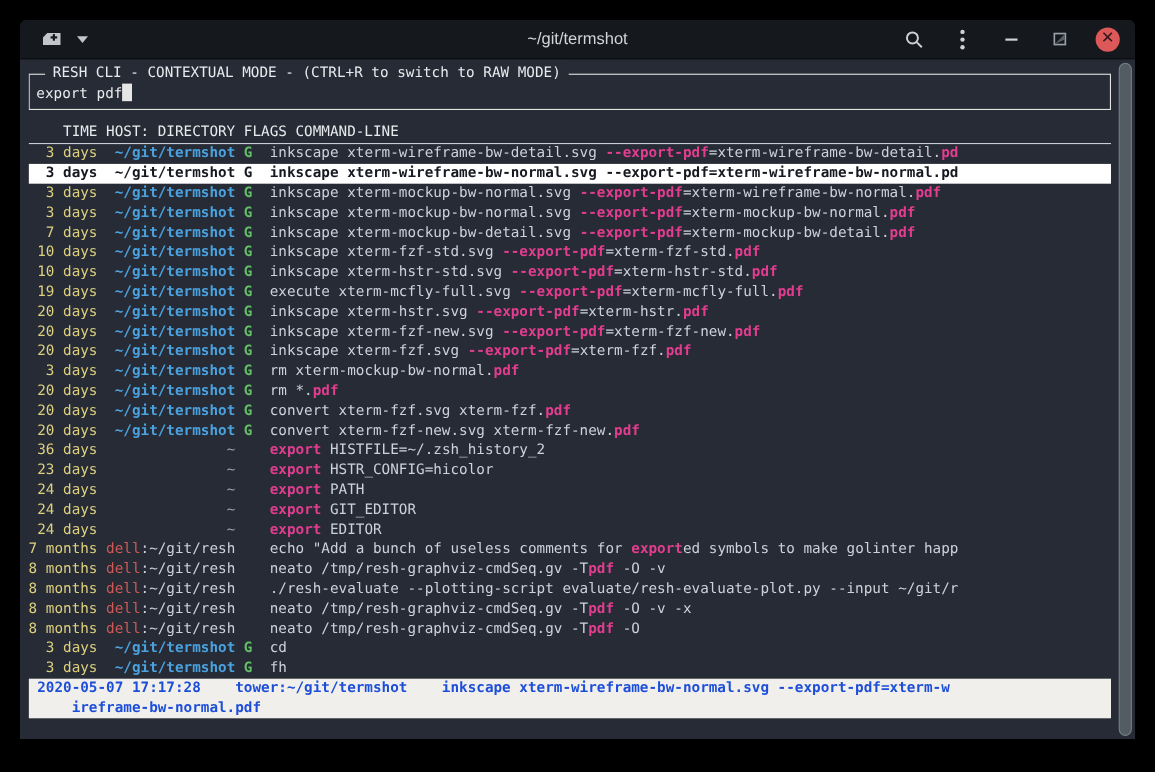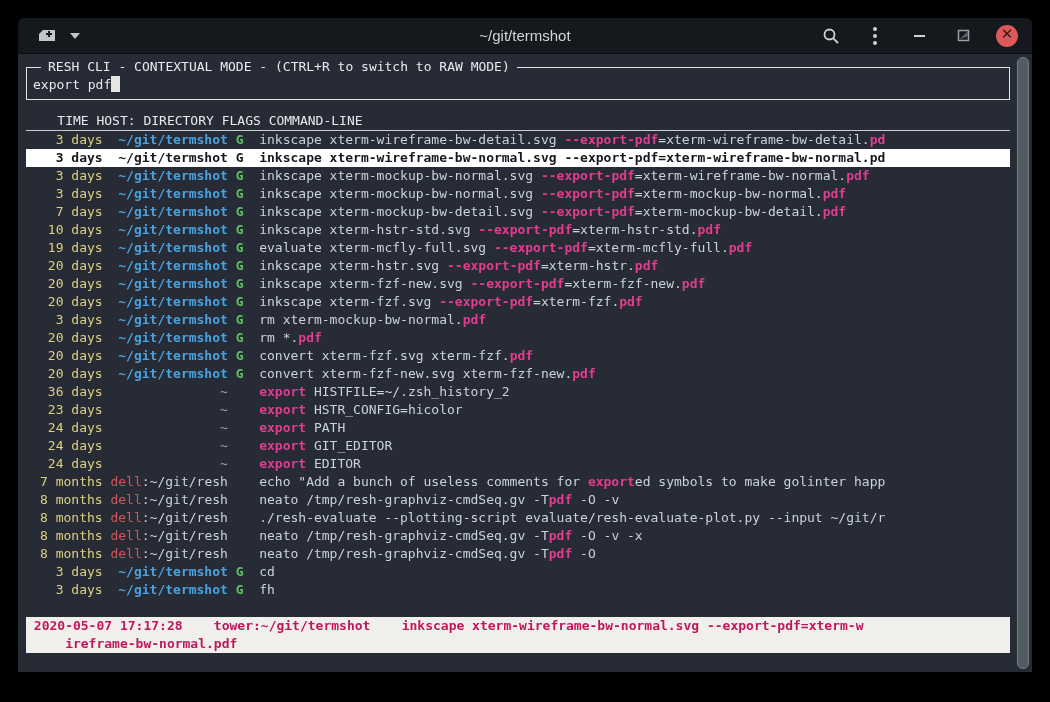--- a/index.html
+++ b/index.html
@@ -40,34 +40,34 @@
                    padding:0 7px; white-space:pre; color:#e8eaed; }
   .search-line { position:absolute; left:6px; top:8px; white-space:pre; color:#e8eaed; }
   .cursor { display:inline-block; width:9px; height:16px; background:#e6e7e4;
             vertical-align:-3px; }
 
   .table-header { position:absolute; left:0; top:58px; width:984px; height:19px;
                   white-space:pre; color:#e8eaed; border-bottom:1px solid #c9ced5; }
 
   .history-list { position:absolute; left:0; top:77px; width:984px; }
   .row { height:18px; white-space:pre; overflow:hidden; }
-  .seg-t { color:#ddd07e;margin-left:14px; }
+  .seg-t { color:#ddd07e; }
   .seg-d { color:#4aa2de; font-weight:bold; }
   .seg-g { color:#63bf66; font-weight:bold; }
   .seg-h { color:#cf5a55; }
   .seg-m { color:#e23d8f; font-weight:bold;text-align:right; }
   .seg-w { color:#ccd2da; }
   .seg-u { color:#97a0ac; }
   .row.selected { background:#ffffff; }
   .row.selected .seg-t, .row.selected .seg-d, .row.selected .seg-g,
   .row.selected .seg-h, .row.selected .seg-m, .row.selected .seg-w,
   .row.selected .seg-u { color:#15181f; font-weight:bold; }
 
   .status-bar { position:absolute; left:0; top:563px; width:984px; height:36px;
-                background:#f1efeb; color:#be185d; font-weight:bold; }
+                background:#f1efeb; color:#1d4ed8; font-weight:bold; }
   .status-line { height:18px; white-space:pre; overflow:hidden; }
 
   .help-line { position:absolute; left:0; top:599px; width:984px; height:18px;
                white-space:pre; color:#ccd2da; overflow:hidden; }
 
   .scrollbar { position:absolute; right:3px; top:3px; width:12px; height:612px;
                background:#545c63; border:1px solid #767f86; border-radius:7px; }
 </style>
 </head>
 <body>
@@ -124,22 +124,23 @@
       </div>
 
       <div class="table-header">    TIME HOST: DIRECTORY FLAGS COMMAND-LINE</div>
 
       <div class="history-list">
           <div class="row"><span class="seg seg-t">  3 days</span><span class="seg seg-d">  ~/git/termshot</span><span class="seg seg-g"> G</span><span class="seg seg-w">  inkscape xterm-wireframe-bw-detail.svg </span><span class="seg seg-m">--export-pdf</span><span class="seg seg-w">=xterm-wireframe-bw-detail.</span><span class="seg seg-m">pd</span></div>
           <div class="row selected"><span class="seg seg-t">  3 days</span><span class="seg seg-d">  ~/git/termshot</span><span class="seg seg-g"> G</span><span class="seg seg-w">  inkscape xterm-wireframe-bw-normal.svg </span><span class="seg seg-m">--export-pdf</span><span class="seg seg-w">=xterm-wireframe-bw-normal.</span><span class="seg seg-m">pd</span></div>
           <div class="row"><span class="seg seg-t">  3 days</span><span class="seg seg-d">  ~/git/termshot</span><span class="seg seg-g"> G</span><span class="seg seg-w">  inkscape xterm-mockup-bw-normal.svg </span><span class="seg seg-m">--export-pdf</span><span class="seg seg-w">=xterm-wireframe-bw-normal.</span><span class="seg seg-m">pdf</span></div>
           <div class="row"><span class="seg seg-t">  3 days</span><span class="seg seg-d">  ~/git/termshot</span><span class="seg seg-g"> G</span><span class="seg seg-w">  inkscape xterm-mockup-bw-normal.svg </span><span class="seg seg-m">--export-pdf</span><span class="seg seg-w">=xterm-mockup-bw-normal.</span><span class="seg seg-m">pdf</span></div>
           <div class="row"><span class="seg seg-t">  7 days</span><span class="seg seg-d">  ~/git/termshot</span><span class="seg seg-g"> G</span><span class="seg seg-w">  inkscape xterm-mockup-bw-detail.svg </span><span class="seg seg-m">--export-pdf</span><span class="seg seg-w">=xterm-mockup-bw-detail.</span><span class="seg seg-m">pdf</span></div>
+          <div class="row"><span class="seg seg-t"> 10 days</span><span class="seg seg-d">  ~/git/termshot</span><span class="seg seg-g"> G</span><span class="seg seg-w">  inkscape xterm-fzf-std.svg </span><span class="seg seg-m">--export-pdf</span><span class="seg seg-w">=xterm-fzf-std.</span><span class="seg seg-m">pdf</span></div>
           <div class="row"><span class="seg seg-t"> 10 days</span><span class="seg seg-d">  ~/git/termshot</span><span class="seg seg-g"> G</span><span class="seg seg-w">  inkscape xterm-hstr-std.svg </span><span class="seg seg-m">--export-pdf</span><span class="seg seg-w">=xterm-hstr-std.</span><span class="seg seg-m">pdf</span></div>
-          <div class="row"><span class="seg seg-t"> 19 days</span><span class="seg seg-d">  ~/git/termshot</span><span class="seg seg-g"> G</span><span class="seg seg-w">  evaluate xterm-mcfly-full.svg </span><span class="seg seg-m">--export-pdf</span><span class="seg seg-w">=xterm-mcfly-full.</span><span class="seg seg-m">pdf</span></div>
+          <div class="row"><span class="seg seg-t"> 19 days</span><span class="seg seg-d">  ~/git/termshot</span><span class="seg seg-g"> G</span><span class="seg seg-w">  execute xterm-mcfly-full.svg </span><span class="seg seg-m">--export-pdf</span><span class="seg seg-w">=xterm-mcfly-full.</span><span class="seg seg-m">pdf</span></div>
           <div class="row"><span class="seg seg-t"> 20 days</span><span class="seg seg-d">  ~/git/termshot</span><span class="seg seg-g"> G</span><span class="seg seg-w">  inkscape xterm-hstr.svg </span><span class="seg seg-m">--export-pdf</span><span class="seg seg-w">=xterm-hstr.</span><span class="seg seg-m">pdf</span></div>
           <div class="row"><span class="seg seg-t"> 20 days</span><span class="seg seg-d">  ~/git/termshot</span><span class="seg seg-g"> G</span><span class="seg seg-w">  inkscape xterm-fzf-new.svg </span><span class="seg seg-m">--export-pdf</span><span class="seg seg-w">=xterm-fzf-new.</span><span class="seg seg-m">pdf</span></div>
           <div class="row"><span class="seg seg-t"> 20 days</span><span class="seg seg-d">  ~/git/termshot</span><span class="seg seg-g"> G</span><span class="seg seg-w">  inkscape xterm-fzf.svg </span><span class="seg seg-m">--export-pdf</span><span class="seg seg-w">=xterm-fzf.</span><span class="seg seg-m">pdf</span></div>
           <div class="row"><span class="seg seg-t">  3 days</span><span class="seg seg-d">  ~/git/termshot</span><span class="seg seg-g"> G</span><span class="seg seg-w">  rm xterm-mockup-bw-normal.</span><span class="seg seg-m">pdf</span></div>
           <div class="row"><span class="seg seg-t"> 20 days</span><span class="seg seg-d">  ~/git/termshot</span><span class="seg seg-g"> G</span><span class="seg seg-w">  rm *.</span><span class="seg seg-m">pdf</span></div>
           <div class="row"><span class="seg seg-t"> 20 days</span><span class="seg seg-d">  ~/git/termshot</span><span class="seg seg-g"> G</span><span class="seg seg-w">  convert xterm-fzf.svg xterm-fzf.</span><span class="seg seg-m">pdf</span></div>
           <div class="row"><span class="seg seg-t"> 20 days</span><span class="seg seg-d">  ~/git/termshot</span><span class="seg seg-g"> G</span><span class="seg seg-w">  convert xterm-fzf-new.svg xterm-fzf-new.</span><span class="seg seg-m">pdf</span></div>
           <div class="row"><span class="seg seg-t"> 36 days</span><span class="seg seg-u">               ~</span><span class="seg seg-w">    </span><span class="seg seg-m">export</span><span class="seg seg-w"> HISTFILE=~/.zsh_history_2</span></div>
           <div class="row"><span class="seg seg-t"> 23 days</span><span class="seg seg-u">               ~</span><span class="seg seg-w">    </span><span class="seg seg-m">export</span><span class="seg seg-w"> HSTR_CONFIG=hicolor</span></div>
           <div class="row"><span class="seg seg-t"> 24 days</span><span class="seg seg-u">               ~</span><span class="seg seg-w">    </span><span class="seg seg-m">export</span><span class="seg seg-w"> PATH</span></div>

